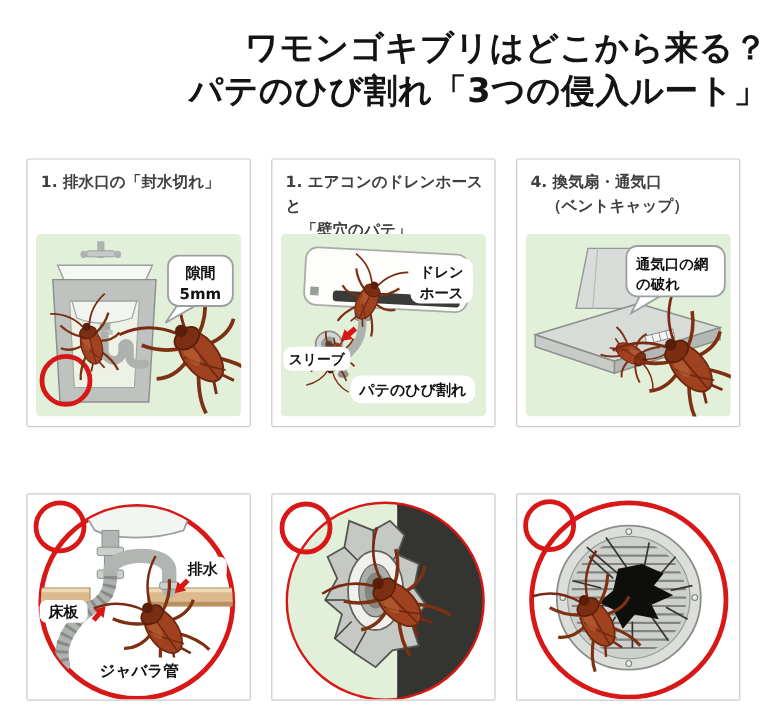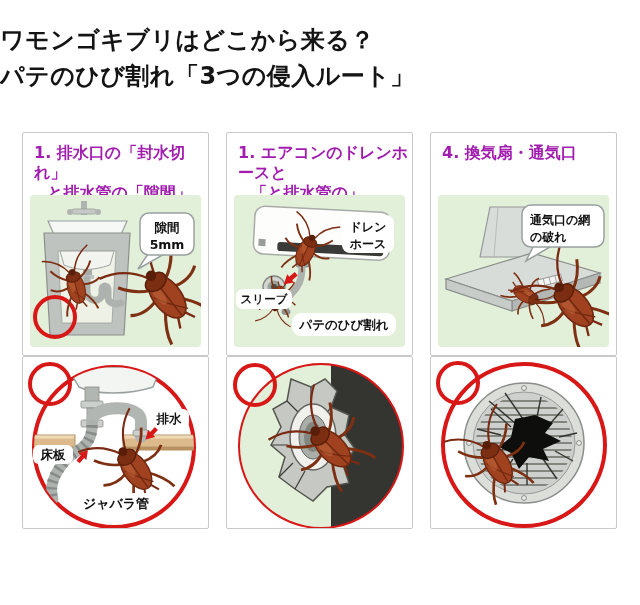--- a/index.html
+++ b/index.html
@@ -1,33 +1,33 @@
 <!DOCTYPE html>
 <html><head>
 <meta charset="utf-8">
 <style>
   html,body{margin:0;padding:0;}
   body{
     width:640px;height:605px;background:#ffffff;overflow:hidden;
     font-family:"DejaVu Sans","Liberation Sans",sans-serif;
   }
   .title{
-    margin:22px 0 0;text-align:left;font-size:24px;font-weight:700;
+    margin:22px 0 0;text-align:right;font-size:28px;font-weight:700;
     line-height:36px;color:#141414;letter-spacing:.5px;
   }
   .row{display:flex;gap:17px;margin-left:22px;}
   .row1{margin-top:38px;}
-  .row2{}
+  .row2{margin-top:55px;}
   .card{
     width:187px;background:#fff;border:1px solid #c9c9c9;border-radius:2px;
     box-sizing:border-box;overflow:hidden;
   }
   .card.top{height:224px;}
   .card.bot{height:173px;}
-  .hdr{font-size:16px;font-weight:700;color:#a21caf;line-height:20px;padding-top:10px;height:50px;}
+  .hdr{font-size:13px;font-weight:700;color:#404040;line-height:20px;padding-top:10px;height:50px;}
   .hl1{padding-left:11px;}
   .hl2{padding-left:24px;}
   svg.ill{display:block;margin:2px auto 0;}
   svg.closeup{display:block;}
   svg text{font-weight:700;fill:#111;font-family:"DejaVu Sans","Liberation Sans",sans-serif;}
   .bub{fill:#fff;}
   .bubb{fill:#fff;stroke:#9aa0a0;stroke-width:1.5;}
   .pipe{stroke:#aeb2ae;stroke-width:7;fill:none;stroke-linecap:round;}
   .redring{fill:none;stroke:#d81717;stroke-width:4;}
 </style>
@@ -60,21 +60,20 @@
 <div class="title">
   <div>ワモンゴキブリはどこから来る？</div>
   <div>パテのひび割れ「3つの侵入ルート」</div>
 </div>
 
 <div class="row row1">
 
   <div class="card top">
     <div class="hdr">
       <div class="hl1">1. 排水口の「封水切れ」</div>
-      <div class="hl2">と排水管の「隙間」</div>
     </div>
     <svg class="ill" width="171" height="152" viewBox="0 0 171 152">
       <rect x="0" y="0" width="171" height="152" rx="4" fill="#e2efd9"></rect>
       <g>
         <rect x="51" y="6" width="6" height="14" fill="#b0b4b0"></rect>
         <rect x="42" y="14" width="24" height="5" rx="2" fill="#c6cac6" stroke="#9aa09a" stroke-width="0.8"></rect>
         <circle cx="40" cy="17" r="3" fill="#b0b4b0"></circle>
         <circle cx="68" cy="17" r="3" fill="#b0b4b0"></circle>
         <path d="M18,26 L97,26 L90,42 L25,42 Z" fill="#f6f8f5" stroke="#9aa0a0" stroke-width="1.2"></path>
         <path d="M14,38 L100,38 L94,140 L20,140 Z" fill="#bfc3bf" stroke="#8c908c" stroke-width="1.2"></path>
@@ -92,21 +91,21 @@
         <rect x="110" y="18" width="54" height="42" rx="9" class="bubb"></rect>
         <text x="137" y="37" font-size="12.5" text-anchor="middle">隙間</text>
         <text x="137" y="54" font-size="12.5" text-anchor="middle">5mm</text>
       </g>
     </svg>
   </div>
 
   <div class="card top">
     <div class="hdr">
       <div class="hl1">1. エアコンのドレンホースと</div>
-      <div class="hl2">「と排水管の」</div>
+      <div class="hl2">「壁穴のパテ」</div>
     </div>
     <svg class="ill" width="171" height="152" viewBox="0 0 171 152">
       <rect x="0" y="0" width="171" height="152" rx="4" fill="#e2efd9"></rect>
       <g transform="rotate(3 85 40)">
         <rect x="20" y="14" width="136" height="48" rx="10" fill="#fdfdfc" stroke="#a8aca8" stroke-width="1.5"></rect>
         <rect x="44" y="49" width="106" height="9" rx="3" fill="#3a3a38"></rect>
         <rect x="25" y="47" width="7" height="7" fill="#9a9e9a"></rect>
       </g>
       <rect x="62" y="64" width="13" height="8" rx="2" fill="#9aa09a" stroke="#7c807c" stroke-width="0.8"></rect>
       <path class="pipe" d="M68,71 C68,86 64,92 58,98 C52,104 50,110 52,116"></path>
@@ -131,20 +130,21 @@
       <g>
         <rect x="58" y="118" width="104" height="23" rx="9" class="bub"></rect>
         <text x="110" y="134" font-size="12.5" text-anchor="middle">パテのひび割れ</text>
       </g>
     </svg>
   </div>
 
   <div class="card top">
     <div class="hdr">
       <div class="hl1">4. 換気扇・通気口</div>
+      <div class="hl2">（ベントキャップ）</div>
     </div>
     <svg class="ill" width="171" height="152" viewBox="0 0 171 152">
       <rect x="0" y="0" width="171" height="152" rx="4" fill="#e2efd9"></rect>
       <g>
         <polygon points="52,12 88,12 98,62 42,62" fill="#d9ddd9" stroke="#94989a" stroke-width="1.2"></polygon>
         <path d="M60,12 L56,62" stroke="#b8bcb8" stroke-width="1" fill="none"></path>
         <polygon points="8,84 94,58 162,78 74,106" fill="#d8dcd8" stroke="#8a8e8a" stroke-width="1.2"></polygon>
         <polygon points="74,106 162,78 162,88 74,116" fill="#b4b8b4" stroke="#8a8e8a" stroke-width="1.2"></polygon>
         <polygon points="8,84 74,106 74,116 8,94" fill="#c8ccc8" stroke="#8a8e8a" stroke-width="1.2"></polygon>
         <g transform="rotate(-14 112 86)">

